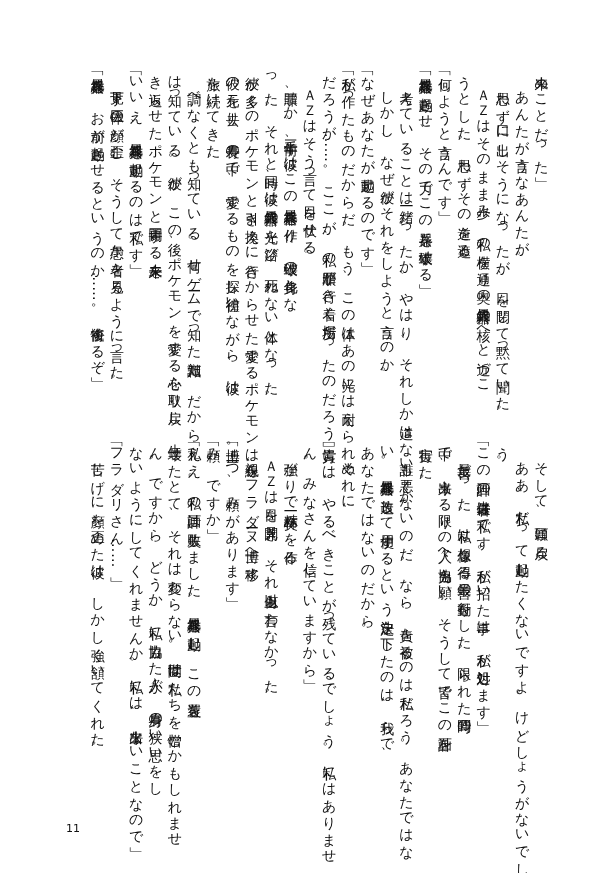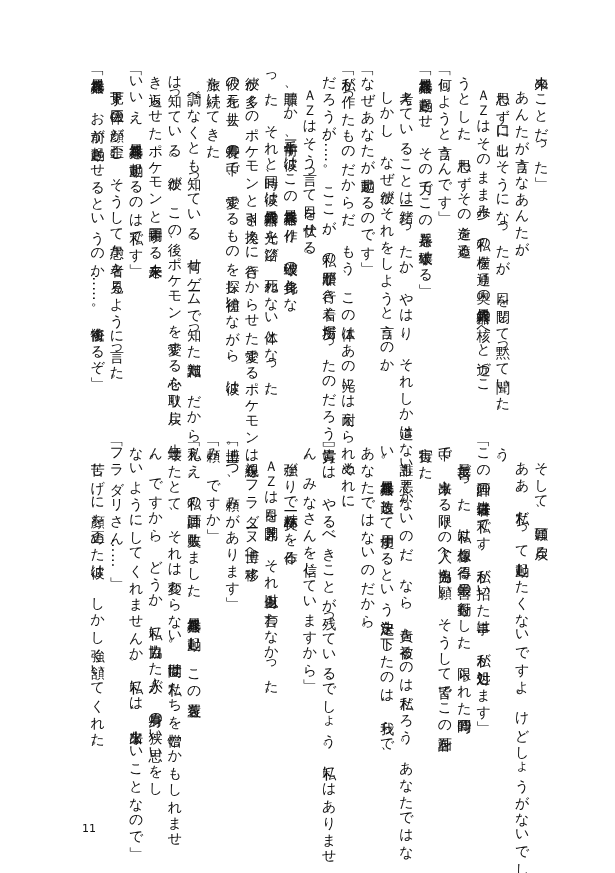--- a/index.html
+++ b/index.html
@@ -12,21 +12,21 @@
       font-size: 14px;
       line-height: 19.3px;
       letter-spacing: 0.8px;
       color: #111111;
       white-space: pre;
     }
     .block-top { top: 66px; right: 64px; height: 370px; }
     .block-bottom { top: 437px; right: 64px; height: 360px; }
     .col { display: block; }
     .page-number {
-      position: absolute; left: 82px; top: 822px;
+      position: absolute; left: 66px; top: 822px;
       font-family: "DejaVu Sans", sans-serif; font-size: 11px; color: #111111;
     }
   </style>
 </head>
 <body>
 
 <div class="page">
   <div class="block block-top" id="top-block"><span class="col">来ぬことだった」</span><span class="col">　あんたが言うなあんたが。</span><span class="col">　思わず口に出しそうになったが、口を閉じて黙って聞いた。</span><span class="col">　ＡＺはそのまま歩み、私の横を通り奥の最終兵器の核へと近づこ</span><span class="col">うとした。思わずその道を遮る。</span><span class="col">「何しようと言うんです」</span><span class="col">「最終兵器を起動させ、その力でこの兵器を破壊する」</span><span class="col">　考えていることは一緒だったか。やはり、それしか道はない、か。</span><span class="col">　しかし、なぜ彼がそれをしようと言うのか。</span><span class="col">「なぜあなたが起動するのです」</span><span class="col">「私が作ったものだからだ。もう、この体はあの光には耐えられぬ</span><span class="col">だろうが……。ここが、私の贖罪が行き着く場所だったのだろう」</span><span class="col">　ＡＺはそう言って目を伏せる。</span><span class="col">　贖罪、か。三千年前、彼はこの最終兵器を作り、破壊の化身とな</span><span class="col">った。それと同時、彼は最終兵器の光を浴び、死ねない体となった。</span><span class="col">彼が多くのポケモンと引き換えに行きからせた愛するポケモンは、</span><span class="col">彼の元を去り、長寿の中で、愛するものを探し彷徨いながら、彼は</span><span class="col">旅を続けてきた。</span><span class="col">　調べなくとも知っている。何せゲームで知った知識だ。だから私</span><span class="col">は知っている。彼が、この後、ポケモンを愛する心を取り戻し、生</span><span class="col">き返らせたポケモンと再開する未来を。</span><span class="col">「いいえ、最終兵器を起動するのは私です」</span><span class="col">　見下す巨体の顔が歪む。そうして愚か者を見るように言った。</span><span class="col">「最終兵器を、お前が起動させるというのか……。後悔するぞ」</span></div>
   <div class="block block-bottom" id="bottom-block"><span class="col">　そして、冒頭に戻る。</span><span class="col">　ああ、私だって起動したくないですよ。けどしょうがないでしょ</span><span class="col">う。</span><span class="col">「この計画の責任者は私です。私が招いた事は、私が対処します」</span><span class="col">　最善だった。私は想像し得る最善の行動をした。限られた時間の</span><span class="col">中で、出来うる限りの人々へ協力を願い、そうして皆でこの計画を</span><span class="col">実行した。</span><span class="col">　誰も悪くないのだ。なら、責を被るのは私だろう。あなたではな</span><span class="col">い。最終兵器を改造して使用するという決定を下したのは、我らで、</span><span class="col">あなたではないのだから。</span><span class="col">　それに、</span><span class="col">「貴方には、やるべきことが残っているでしょう。私にはありませ</span><span class="col">ん。みなさんを信じていますから」</span><span class="col">　強がりで精一杯笑みを作る。</span><span class="col">　ＡＺは目を見開き、それ以上何も言わなかった。</span><span class="col">　視線をフラダーヌ博士へ移す。</span><span class="col">「博士。一つ、頼みがあります」</span><span class="col">「頼み、ですか」</span><span class="col">「ええ。私の計画は失敗しました。最終兵器を起動し、この装置を</span><span class="col">壊せたとて、それは変わらない。世間は私たちを憎むかもしれませ</span><span class="col">ん。ですから、どうか、私に協力した人々が、肩身の狭い思いをし</span><span class="col">ないようにしてくれませんか。私には、出来ないことなので」</span><span class="col">「フラダリさん……」</span><span class="col">　苦しげに顔を歪めた彼は、しかし強く頷いてくれた。</span></div>
   <div class="page-number">11</div>

